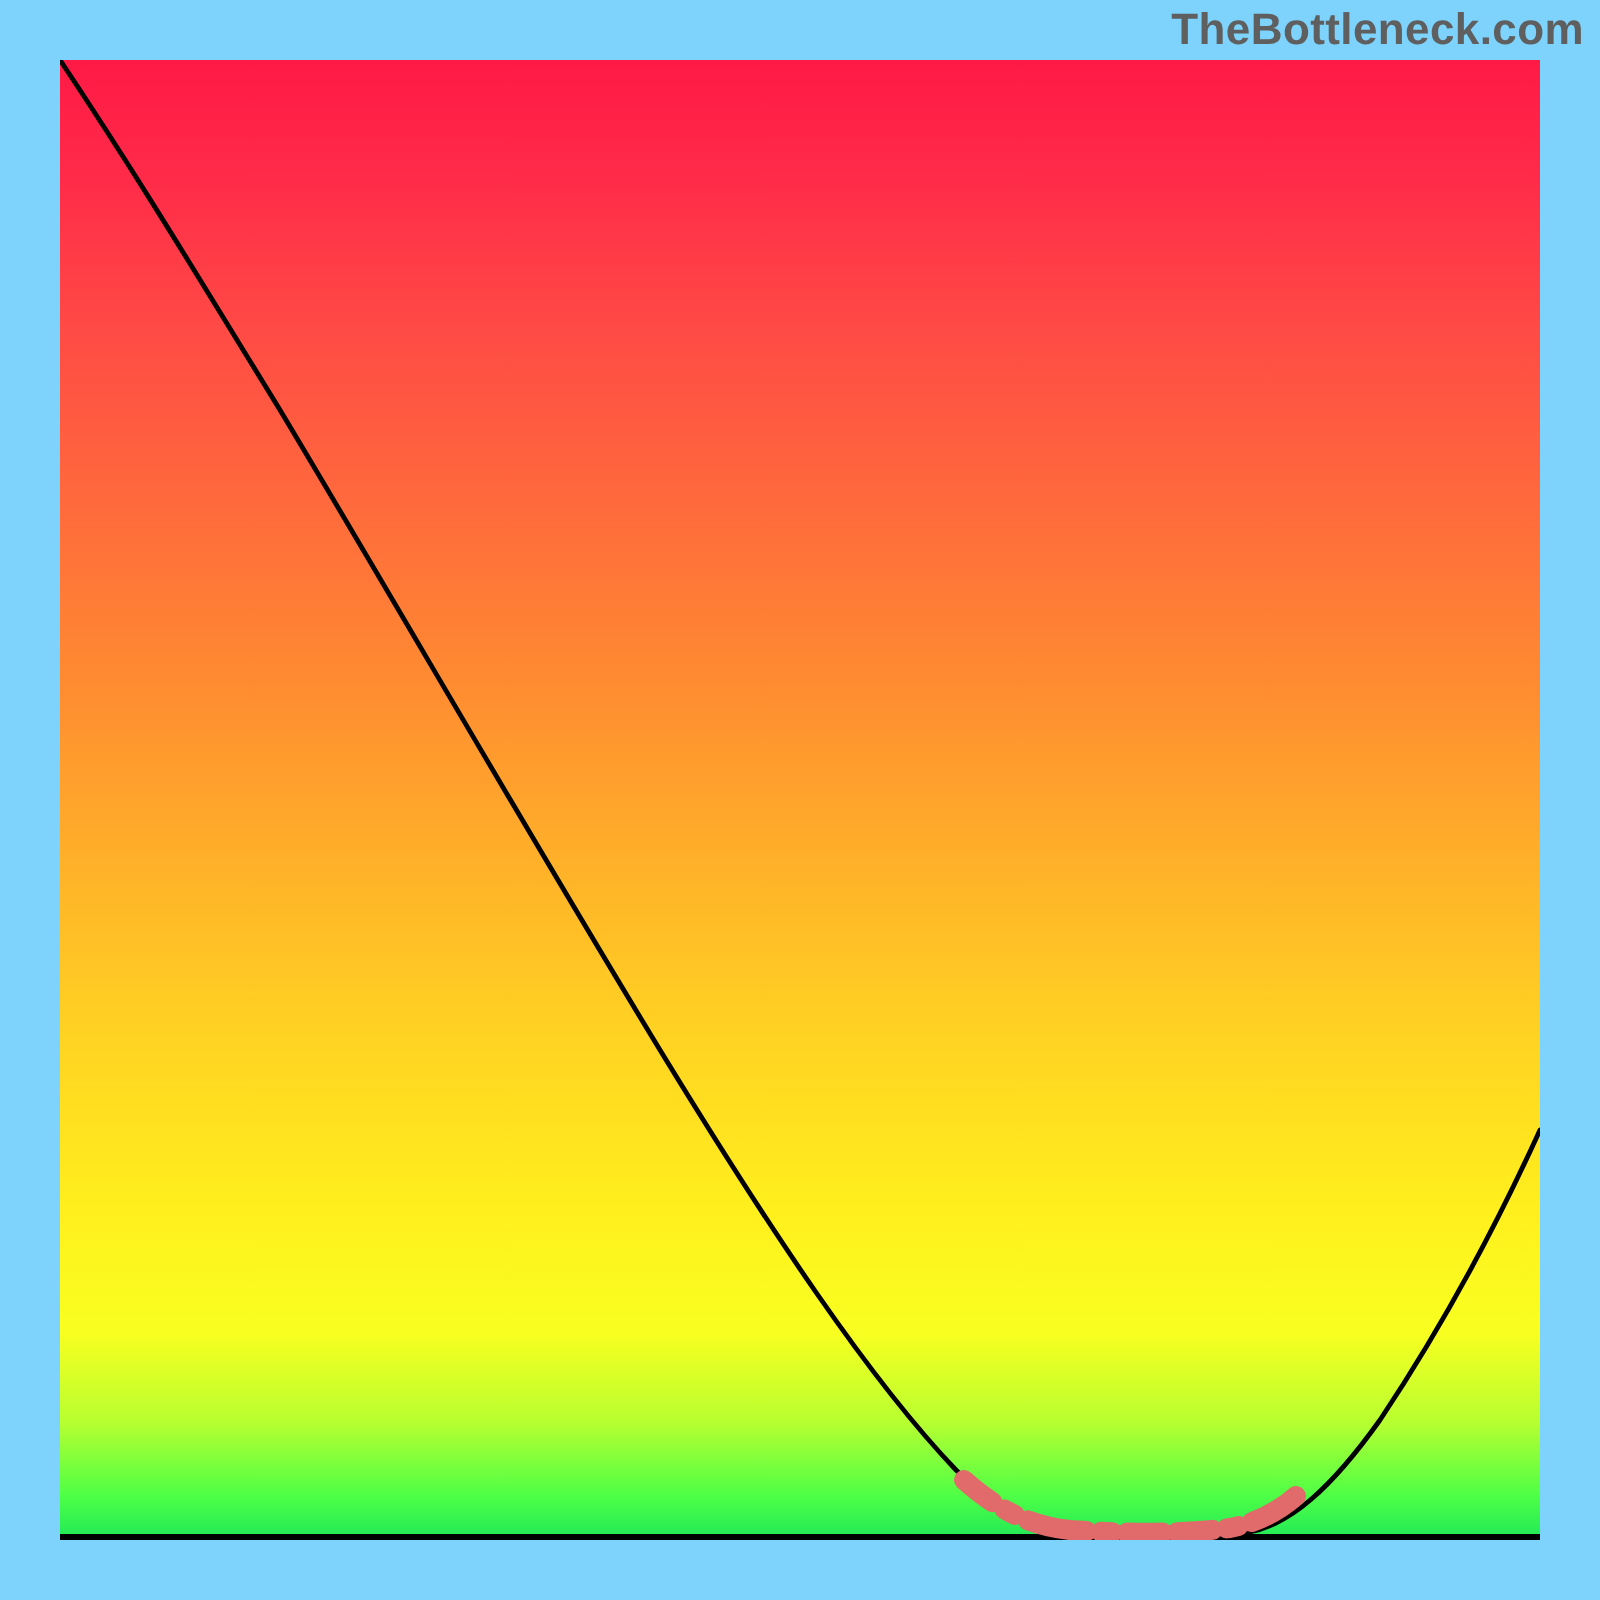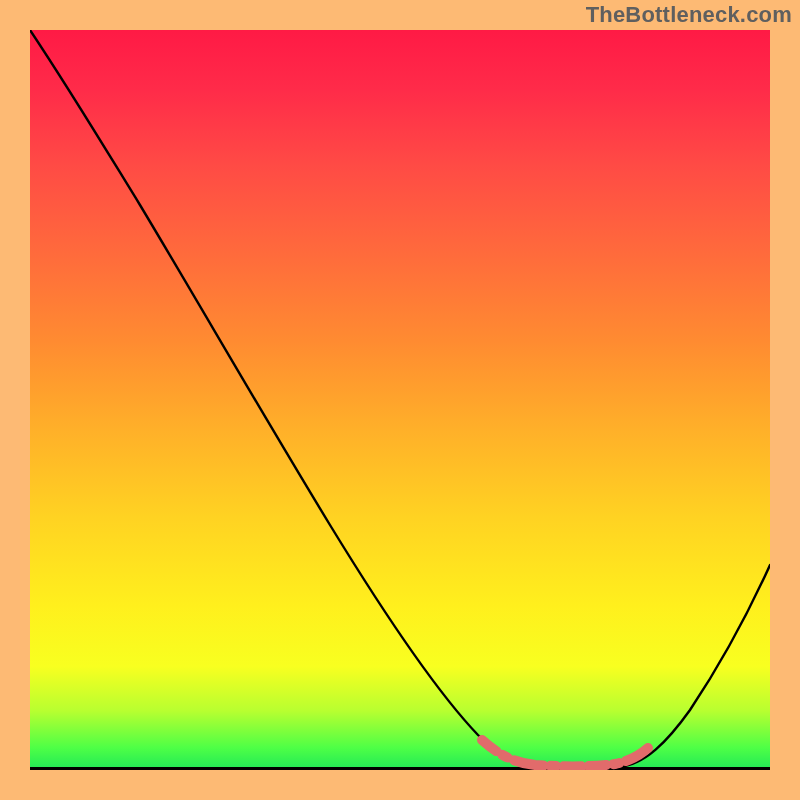--- a/index.html
+++ b/index.html
@@ -8,21 +8,21 @@
     width: 800px;
     height: 800px;
     overflow: hidden;
     font-family: Arial, Helvetica, sans-serif;
     background: #000;
   }
   .frame {
     position: relative;
     width: 800px;
     height: 800px;
-    background: #fdba74;
+    background: #7dd3fc;
     box-sizing: border-box;
   }
   .attribution {
     position: absolute;
     top: 2px;
     right: 8px;
     color: #5f5f5f;
     font-size: 22px;
     font-weight: 700;
     letter-spacing: 0.2px;

